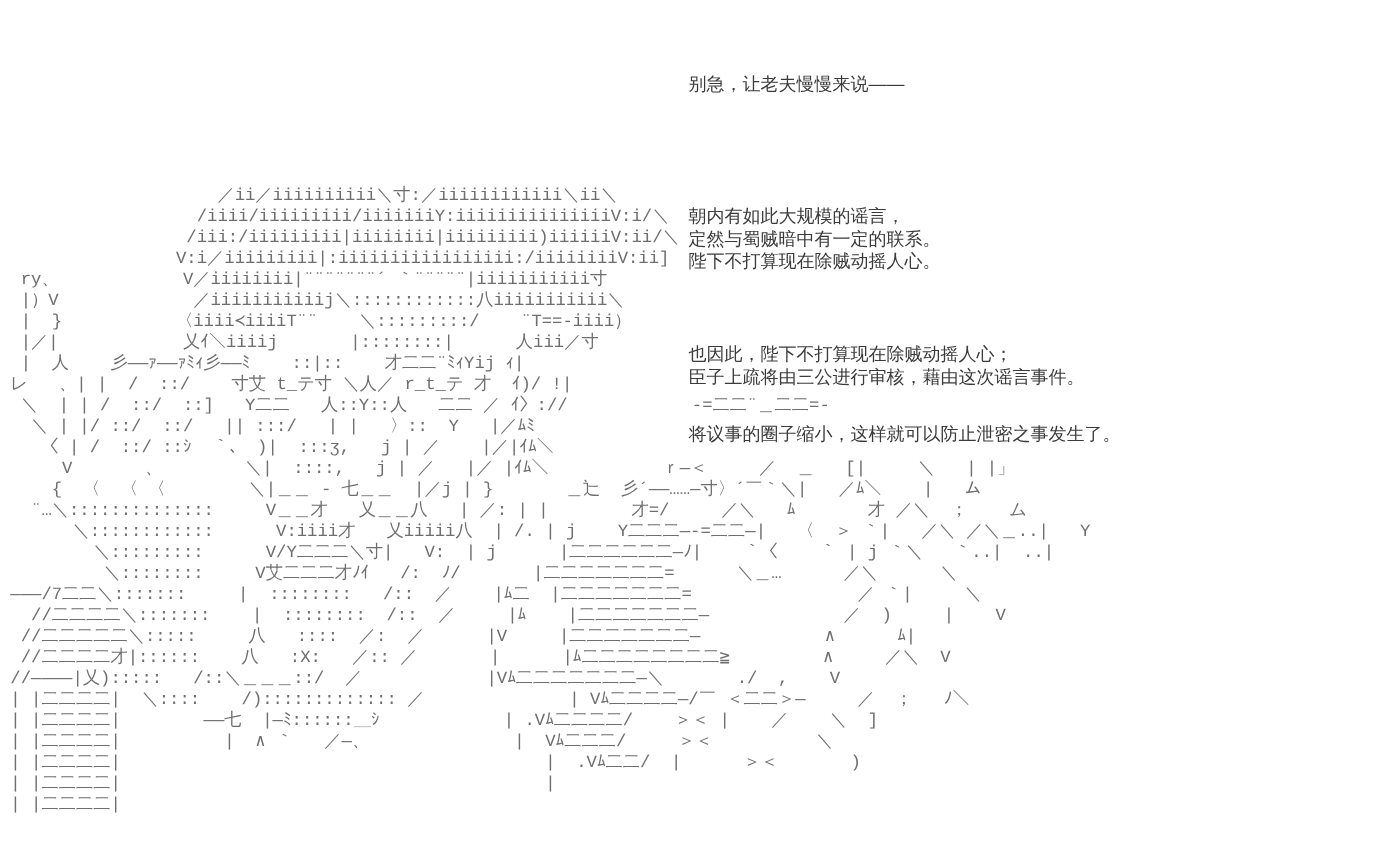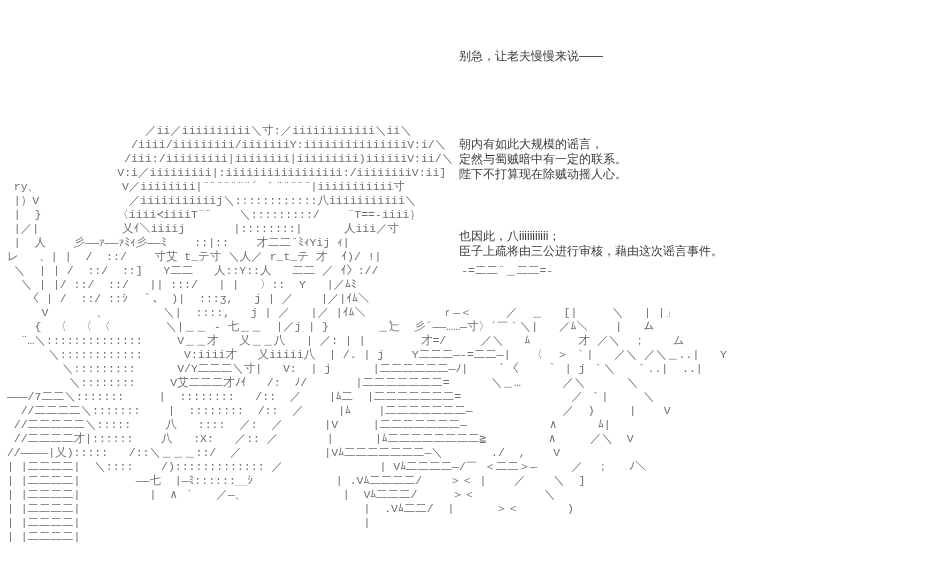--- a/index.html
+++ b/index.html
@@ -82,18 +82,21 @@
   </div>
 
 
   <div class="dialogue" id="p3">
     <div>朝内有如此大规模的谣言，</div>
     <div>定然与蜀贼暗中有一定的联系。</div>
     <div>陛下不打算现在除贼动摇人心。</div>
   </div>
 
   <div class="dialogue" id="p4">
-    <div>也因此，八iiiiiiiiiii；</div>
+    <div>也因此，陛下不打算现在除贼动摇人心；</div>
     <div>臣子上疏将由三公进行审核，藉由这次谣言事件。</div>
   </div>
 
+  <div class="dialogue" id="p5">
+    <div>将议事的圈子缩小，这样就可以防止泄密之事发生了。</div>
+  </div>
 
 </div>
 
 </body></html>

